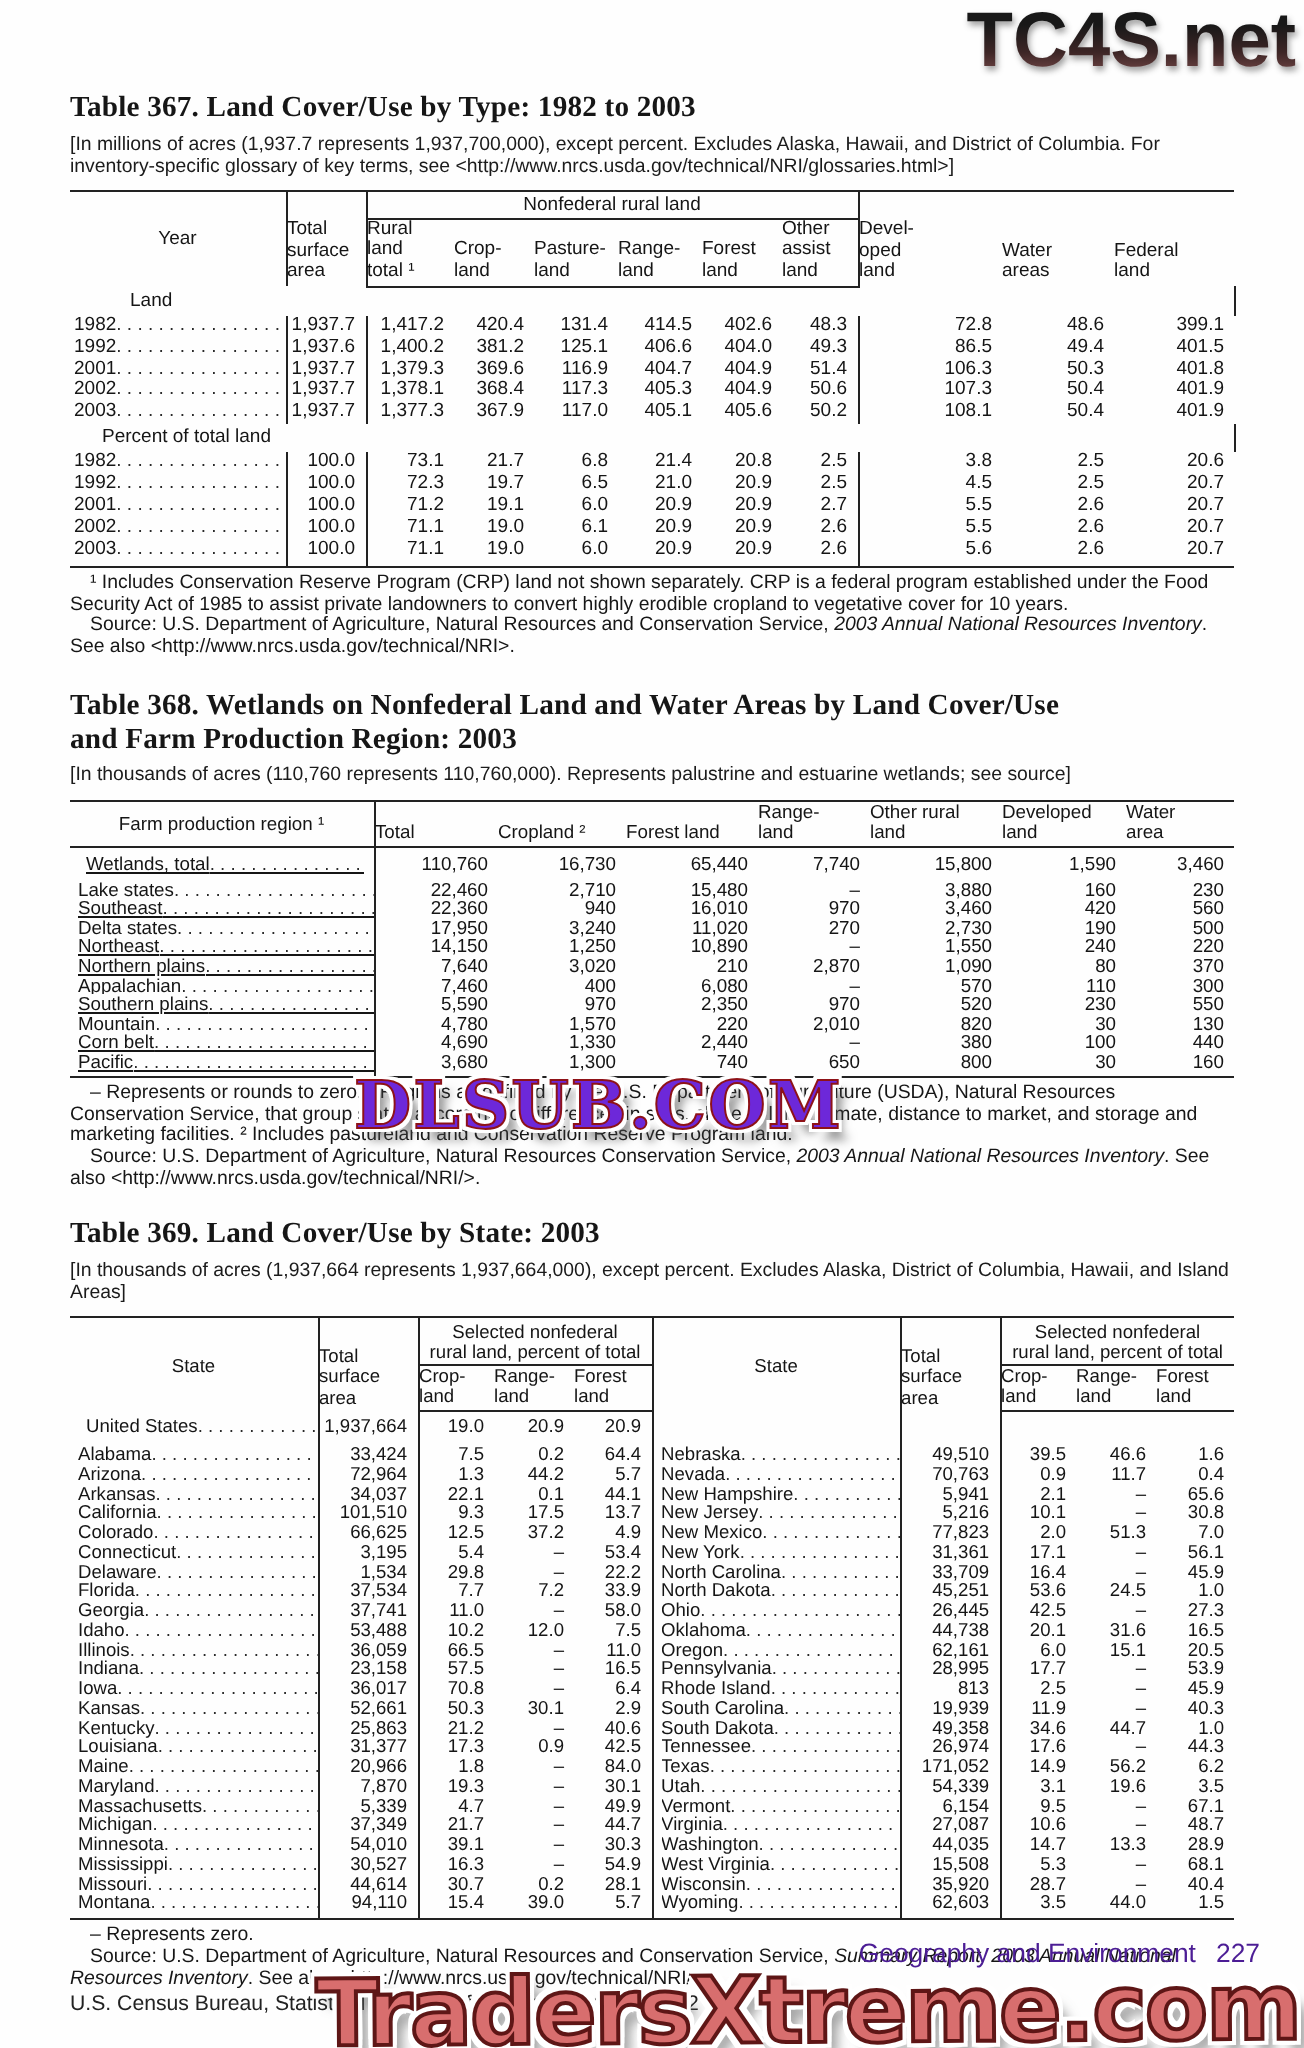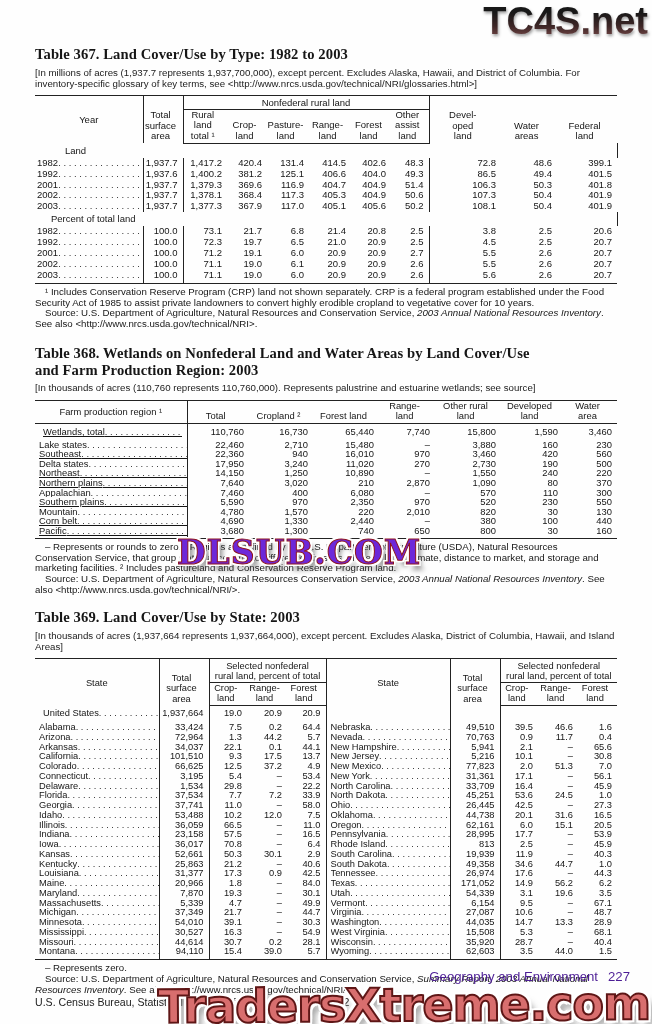--- a/index.html
+++ b/index.html
@@ -18,21 +18,21 @@
     font-weight:bold;font-size:14.6px;line-height:16.5px;
     margin:0 0 4px 0;white-space:pre-line;letter-spacing:.1px;
   }
   .tbl-note{font-size:9.7px;line-height:11.2px;margin:0 0 6px 0;color:#1b1b1b;}
 
   
   table{border-collapse:collapse;table-layout:fixed;width:582px;
         font-size:9.5px;color:#151515;}
   th,td{padding:0;font-weight:normal;vertical-align:bottom;}
   .num{text-align:right;padding-right:5px;white-space:nowrap;}
-  th.h{white-space:pre-line;text-align:center;padding-right:5px;line-height:10.3px;padding-bottom:2px;}
+  th.h{white-space:pre-line;text-align:left;padding-right:5px;line-height:10.3px;padding-bottom:2px;}
   th.hc{text-align:center;padding-right:0;}
   .lead{display:flex;overflow:hidden;white-space:nowrap;}
   .dots{flex:1;overflow:hidden;white-space:nowrap;color:#2a2a2a;}
   .dots::before{content:" . . . . . . . . . . . . . . . . . . . . . . . . . . . . . . . . . . . .";}
   tr.bold{font-weight:bold;}
 
   
   #t367{margin-bottom:3px;}
   #t367 thead tr:first-child th{border-top:1.4px solid #222;}
   #t367 thead th{vertical-align:bottom;}

